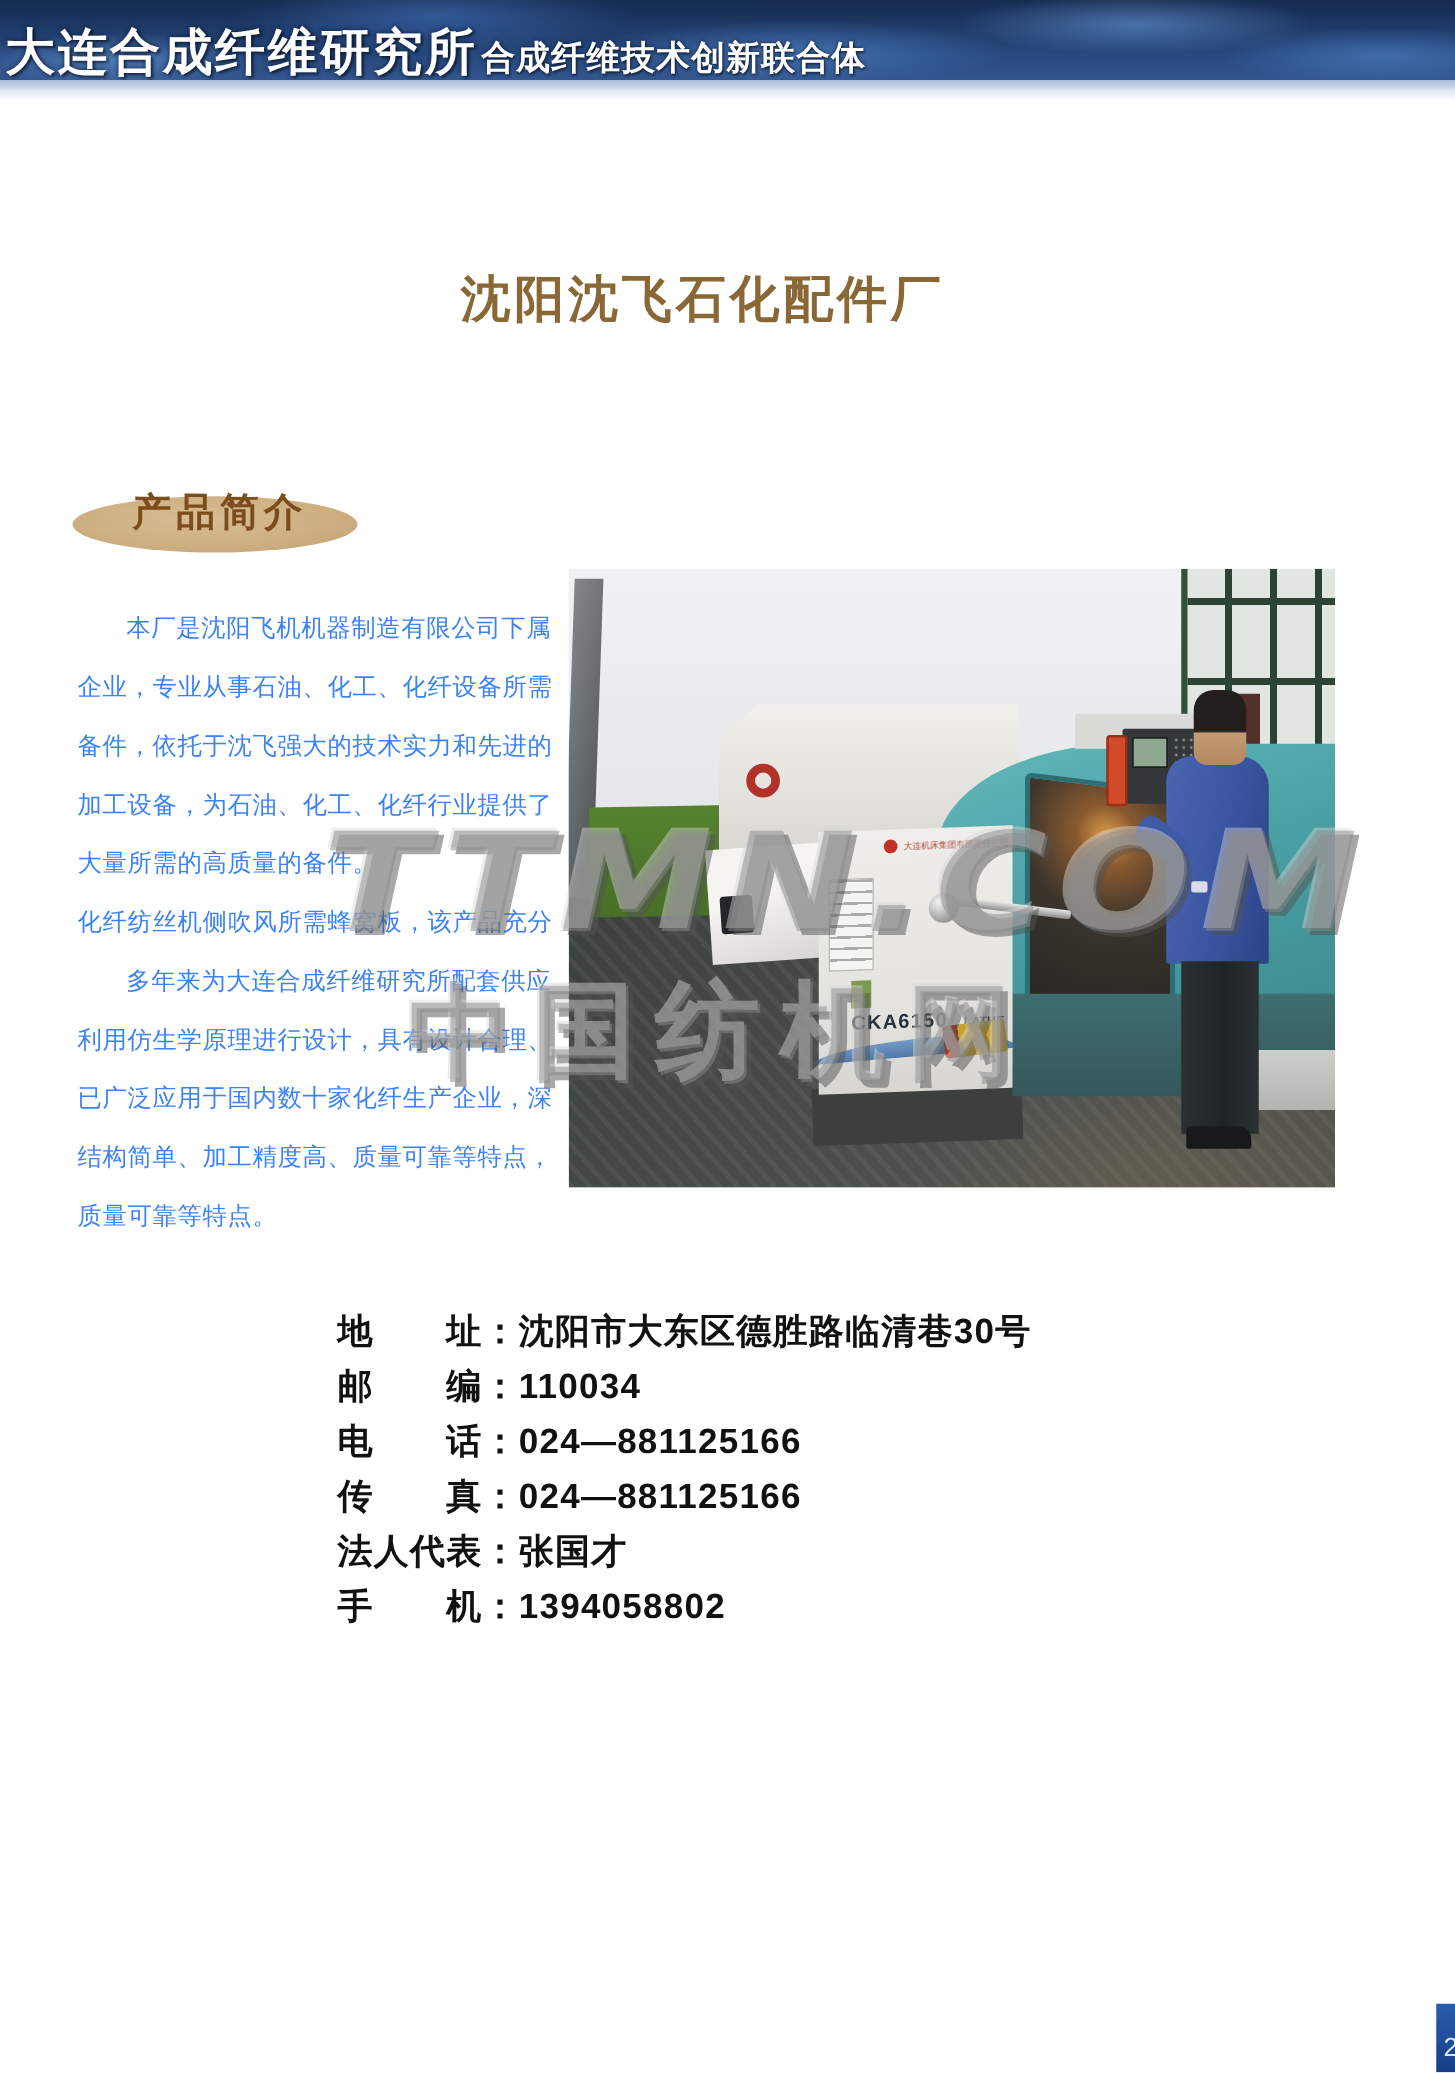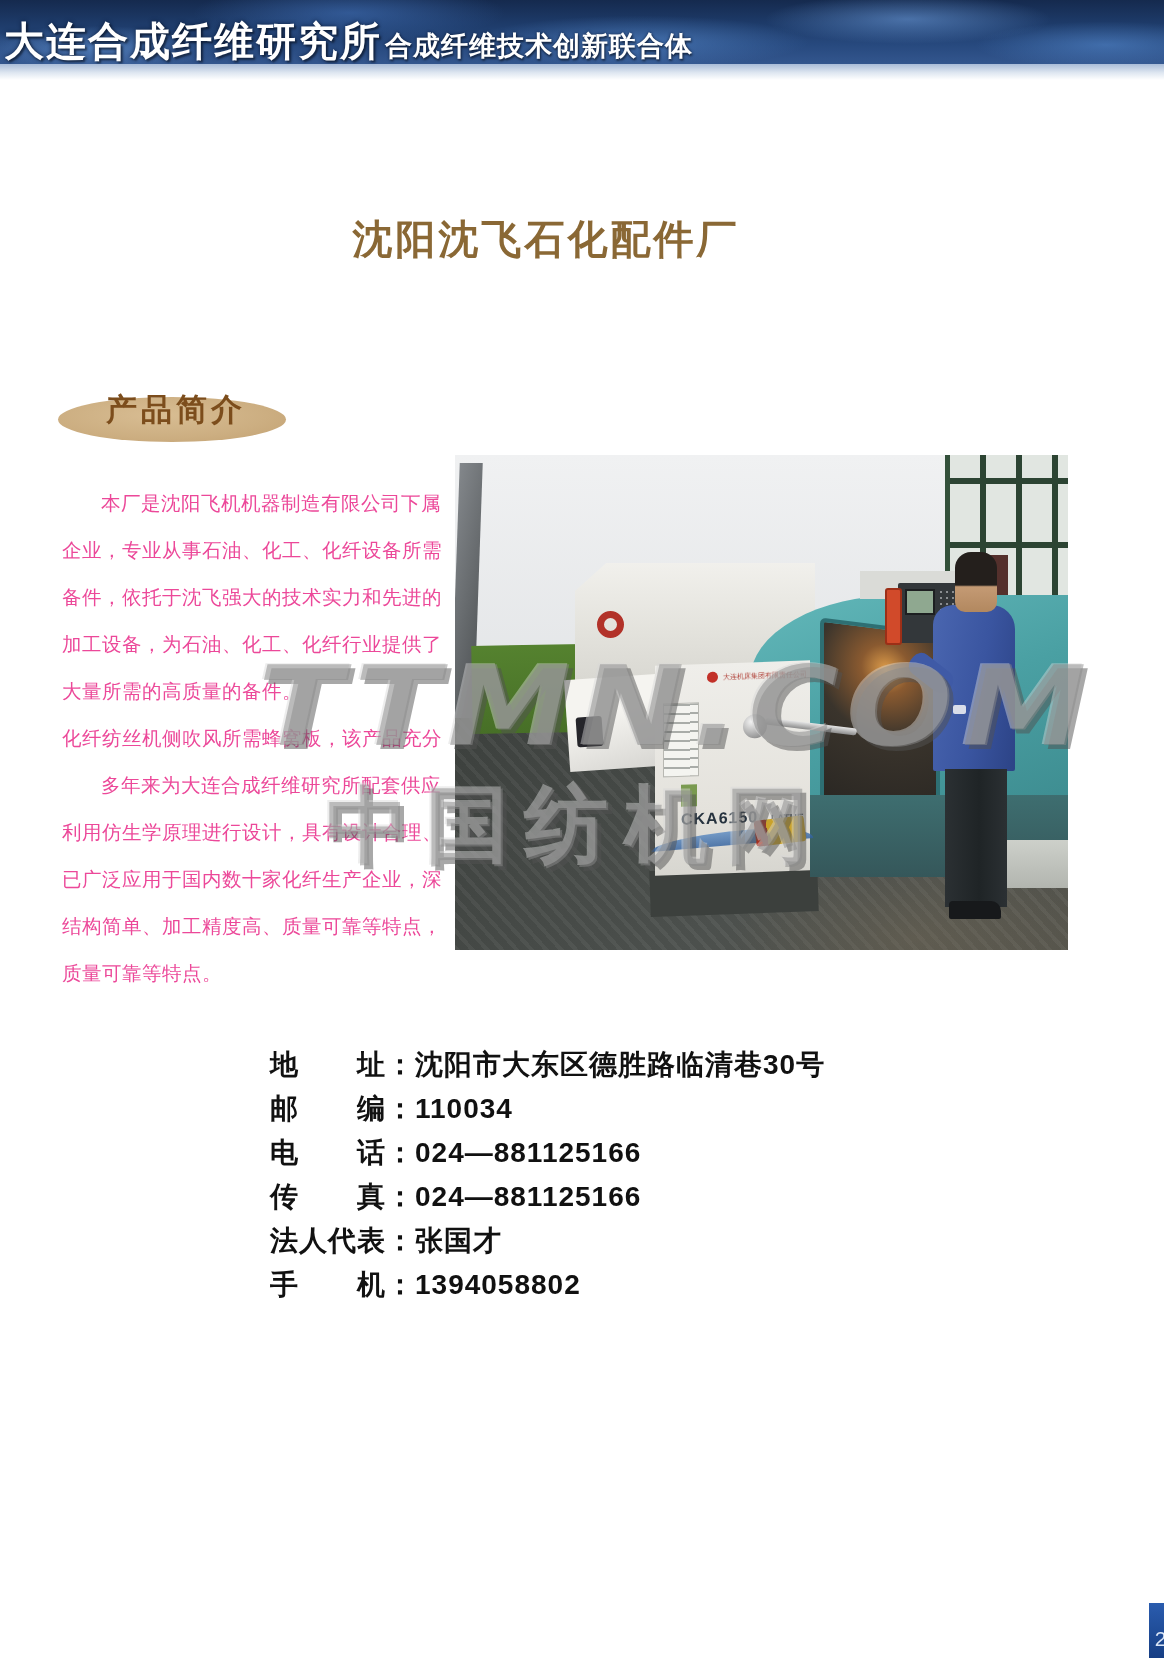--- a/index.html
+++ b/index.html
@@ -26,34 +26,34 @@
   .org-name{
     font-size:40px;font-weight:bold;color:#ffffff;letter-spacing:2px;white-space:nowrap;
     text-shadow:0 0 4px rgba(10,25,55,.9),2px 2px 2px rgba(0,0,0,.45);
   }
   .org-sub{
     font-size:27px;font-weight:bold;color:#ffffff;letter-spacing:1px;white-space:nowrap;margin-left:3px;
     text-shadow:0 0 3px rgba(10,25,55,.9),1px 2px 2px rgba(0,0,0,.45);
   }
   
   .page-title{
-    position:absolute;left:0;top:212px;width:1092px;text-align:center;
+    position:absolute;left:16px;top:212px;width:1092px;text-align:center;
     font-size:40px;font-weight:bold;color:#8a6835;letter-spacing:3px;white-space:nowrap;
   }
   
   .badge{
     position:absolute;left:58px;top:397px;width:228px;height:45px;border-radius:50%;
     background:radial-gradient(ellipse at 45% 40%,#d8bd93 0%,#ccae81 60%,#c2a172 100%);
   }
   .badge-label{
     position:absolute;left:48px;top:-8px;font-size:31px;font-weight:bold;color:#7c4d1c;
     letter-spacing:4px;white-space:nowrap;
   }
   
-  .intro{position:absolute;left:62px;top:480px;width:395px;color:#ec4899;}
+  .intro{position:absolute;left:62px;top:480px;width:395px;color:#3b82f6;}
   .intro .line{height:47px;line-height:47px;font-size:19.5px;letter-spacing:.5px;white-space:nowrap;}
   .intro .indent{text-indent:39px;}
   
   .photo{
     position:absolute;left:455px;top:455px;width:613px;height:495px;overflow:hidden;
     background:linear-gradient(180deg,#f0f1f2 0%,#e4e6e8 45%,#d9dbdc 60%);
   }
   .ph-left-strip{position:absolute;left:0;top:8px;width:23px;height:272px;background:linear-gradient(100deg,#83878b,#4c5052);transform:skewX(-2deg);}
   .ph-floor{
     position:absolute;left:0;top:263px;width:613px;height:232px;

